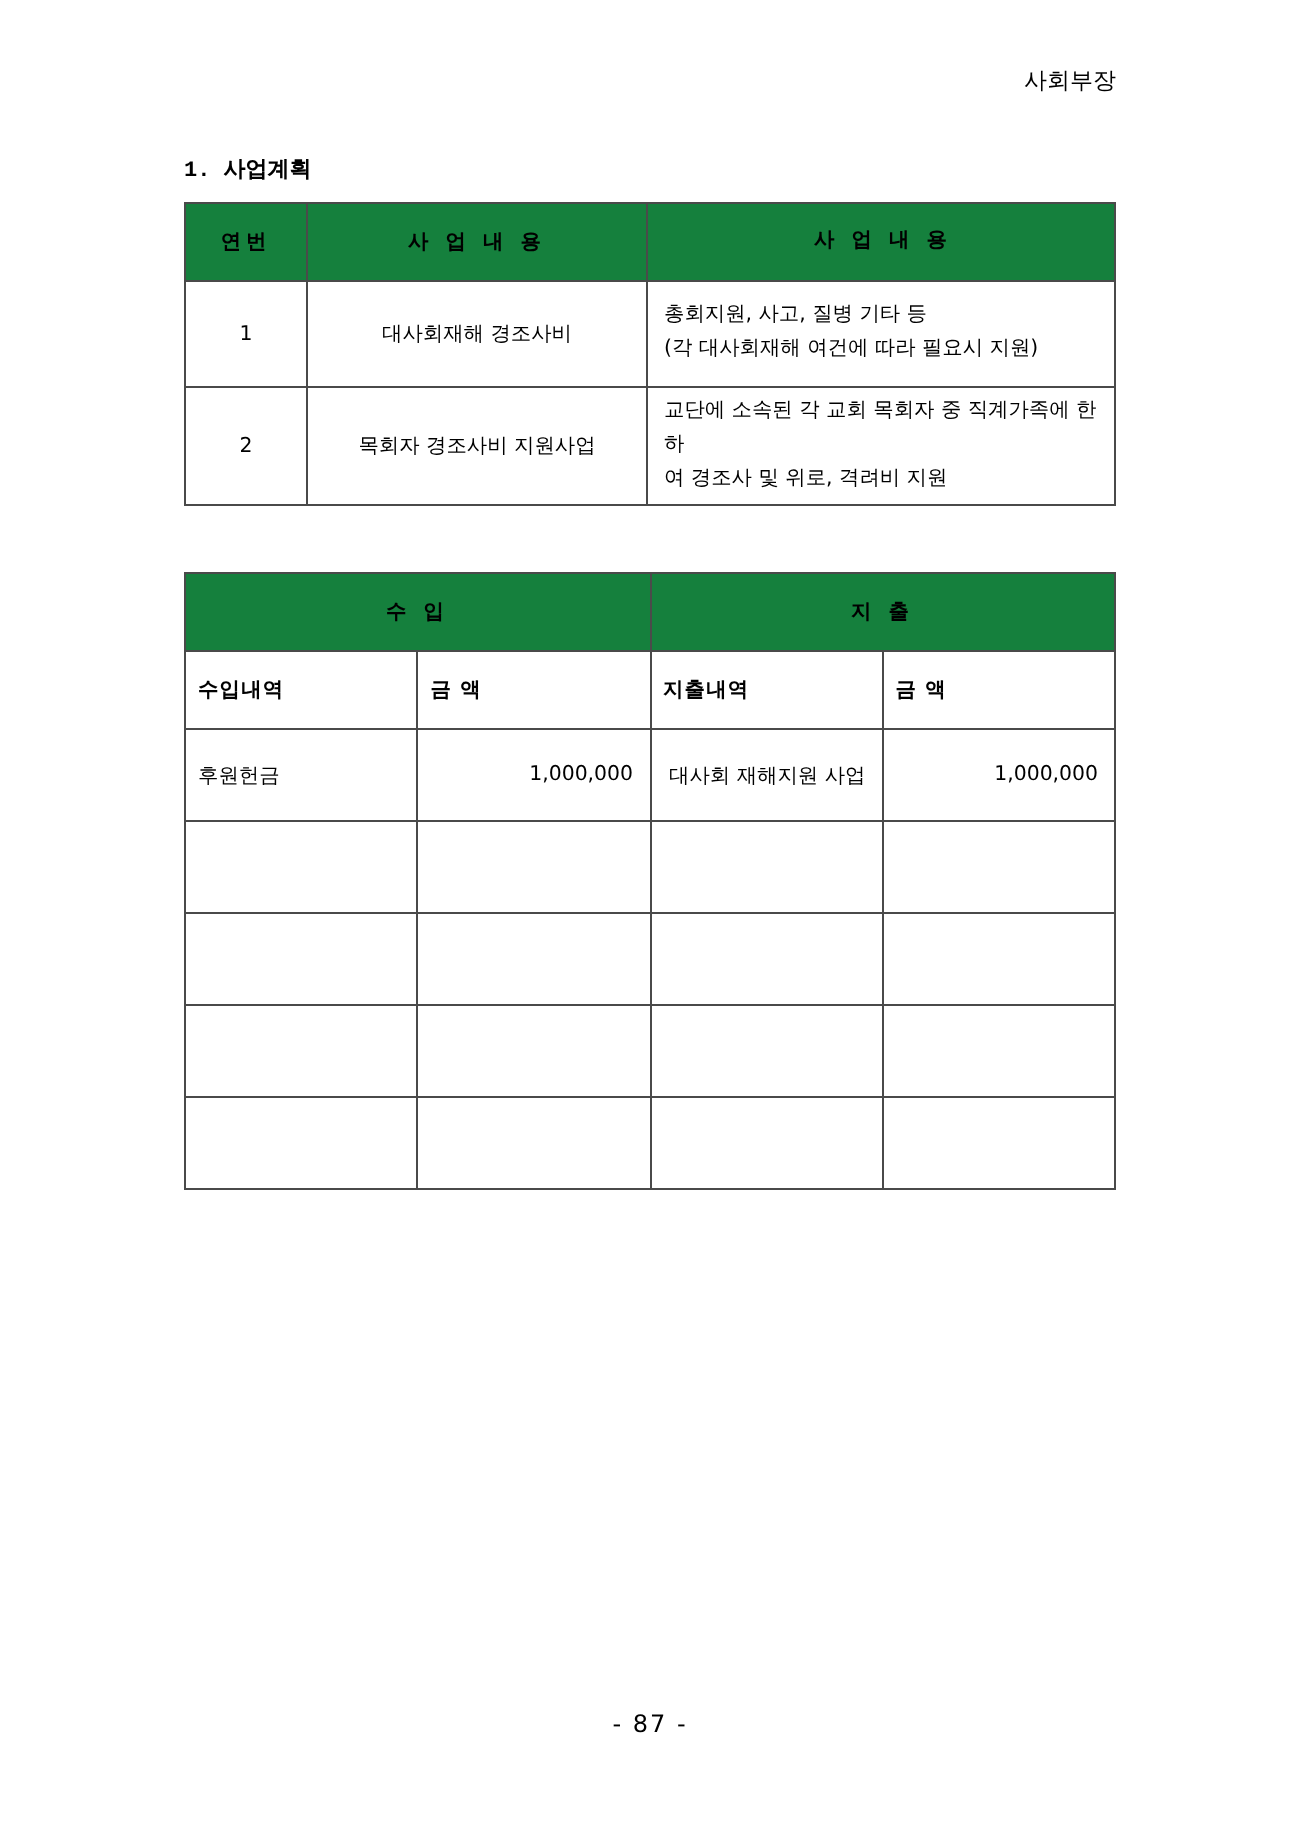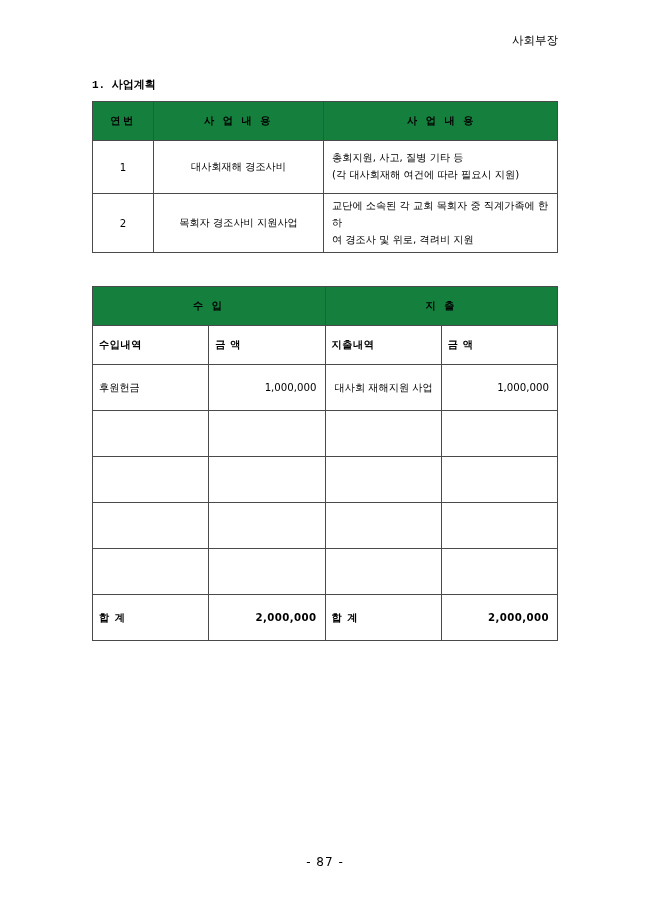--- a/index.html
+++ b/index.html
@@ -181,25 +181,19 @@
           <td class="cell-amount"></td>
           <td class="cell-item"></td>
           <td class="cell-amount"></td>
         </tr>
         <tr>
           <td class="cell-label"></td>
           <td class="cell-amount"></td>
           <td class="cell-item"></td>
           <td class="cell-amount"></td>
         </tr>
-        <tr class="total">
-          <td class="cell-label">합  계</td>
-          <td class="cell-amount">2,000,000</td>
-          <td class="cell-label">합  계</td>
-          <td class="cell-amount">2,000,000</td>
-        </tr>
       </tbody>
     </table>
 
   </div>
 
   <div class="page-number">- 87 -</div>
 </div>
 
 </body></html>

